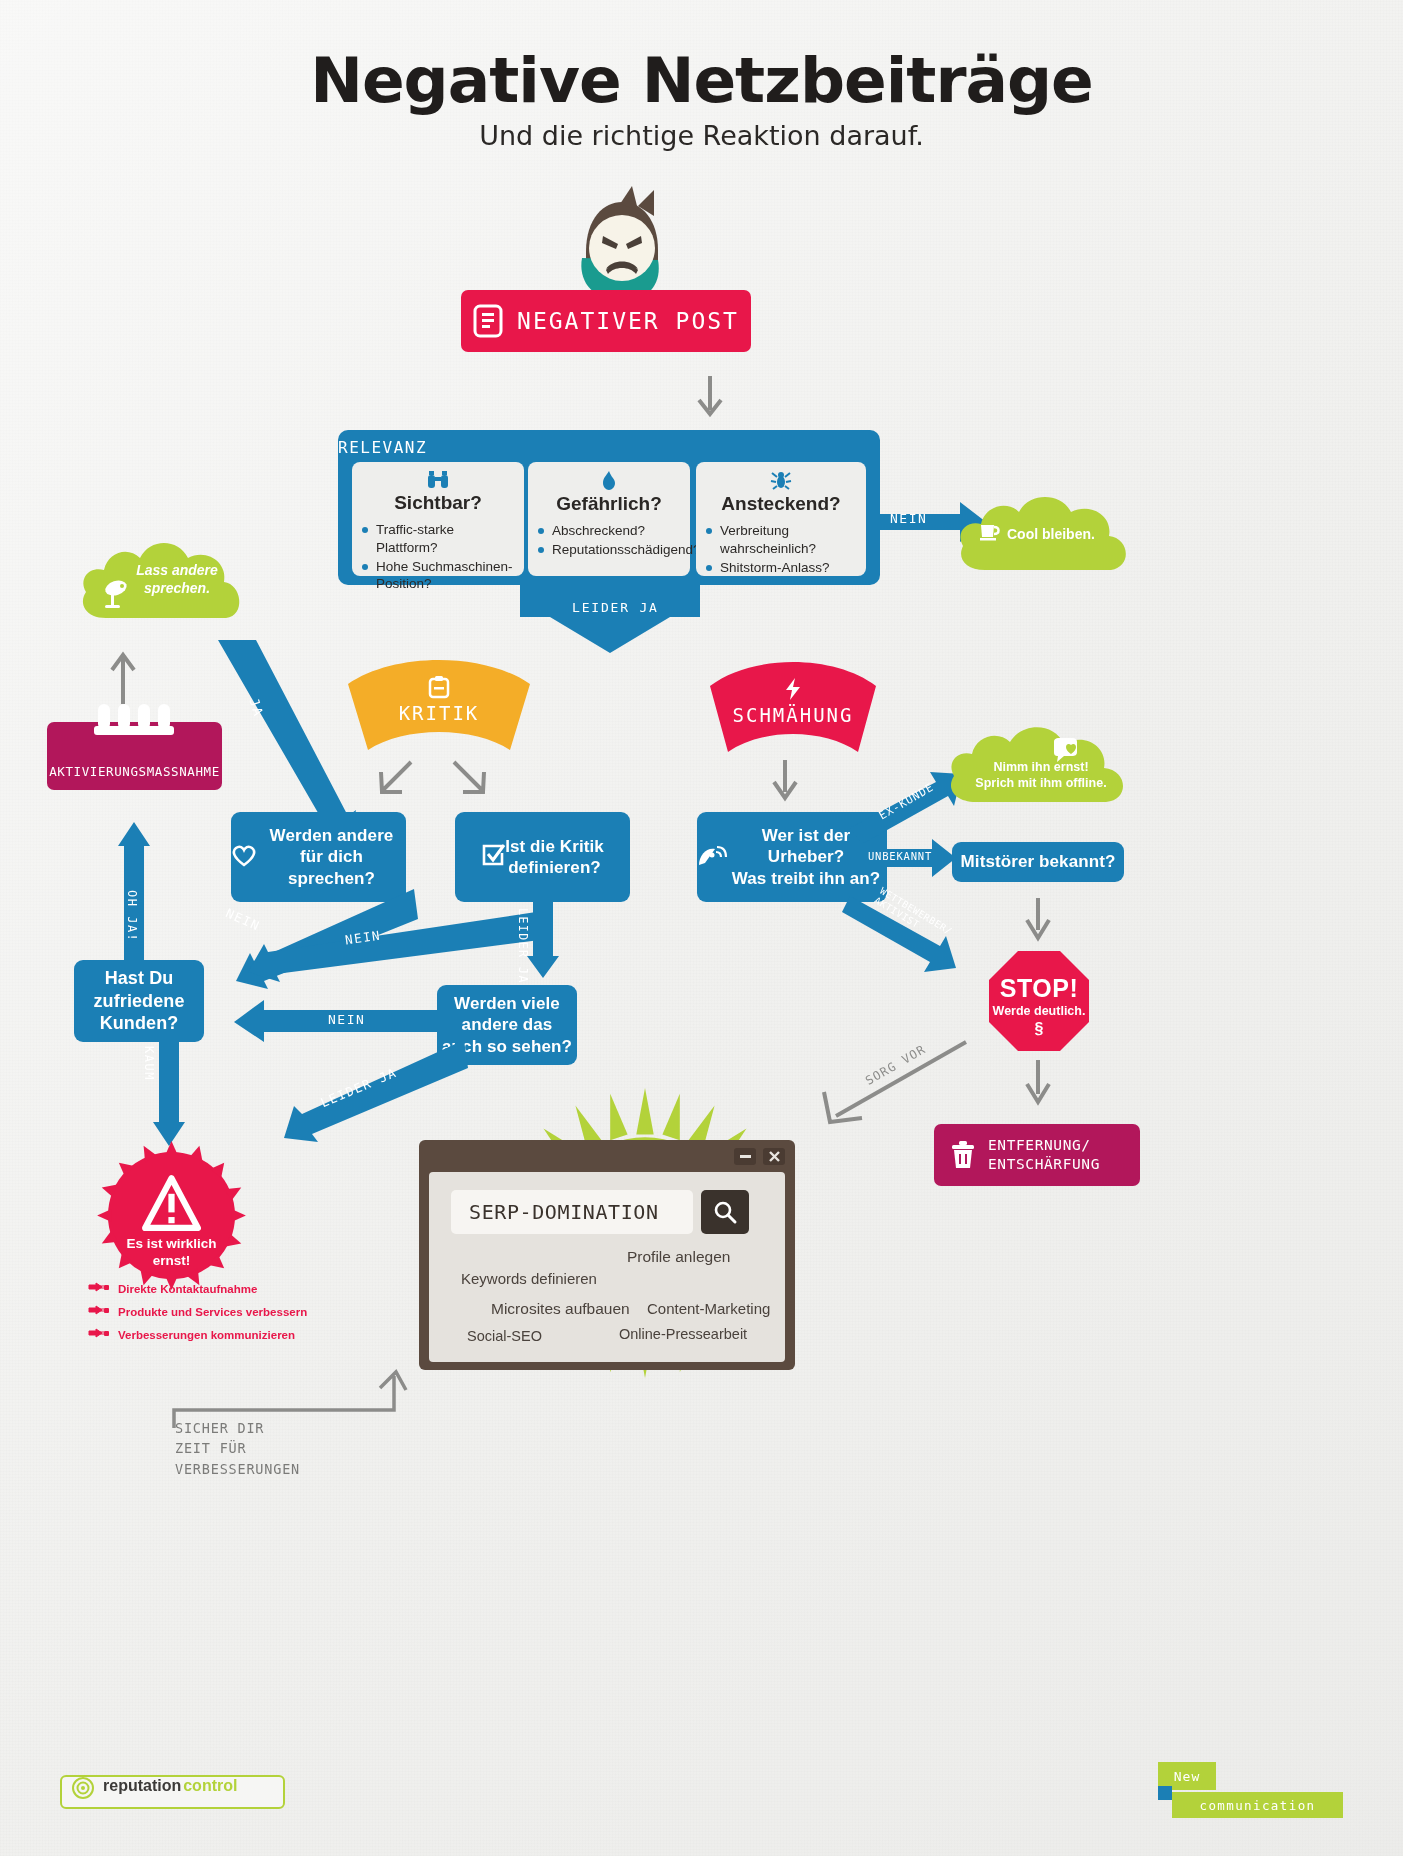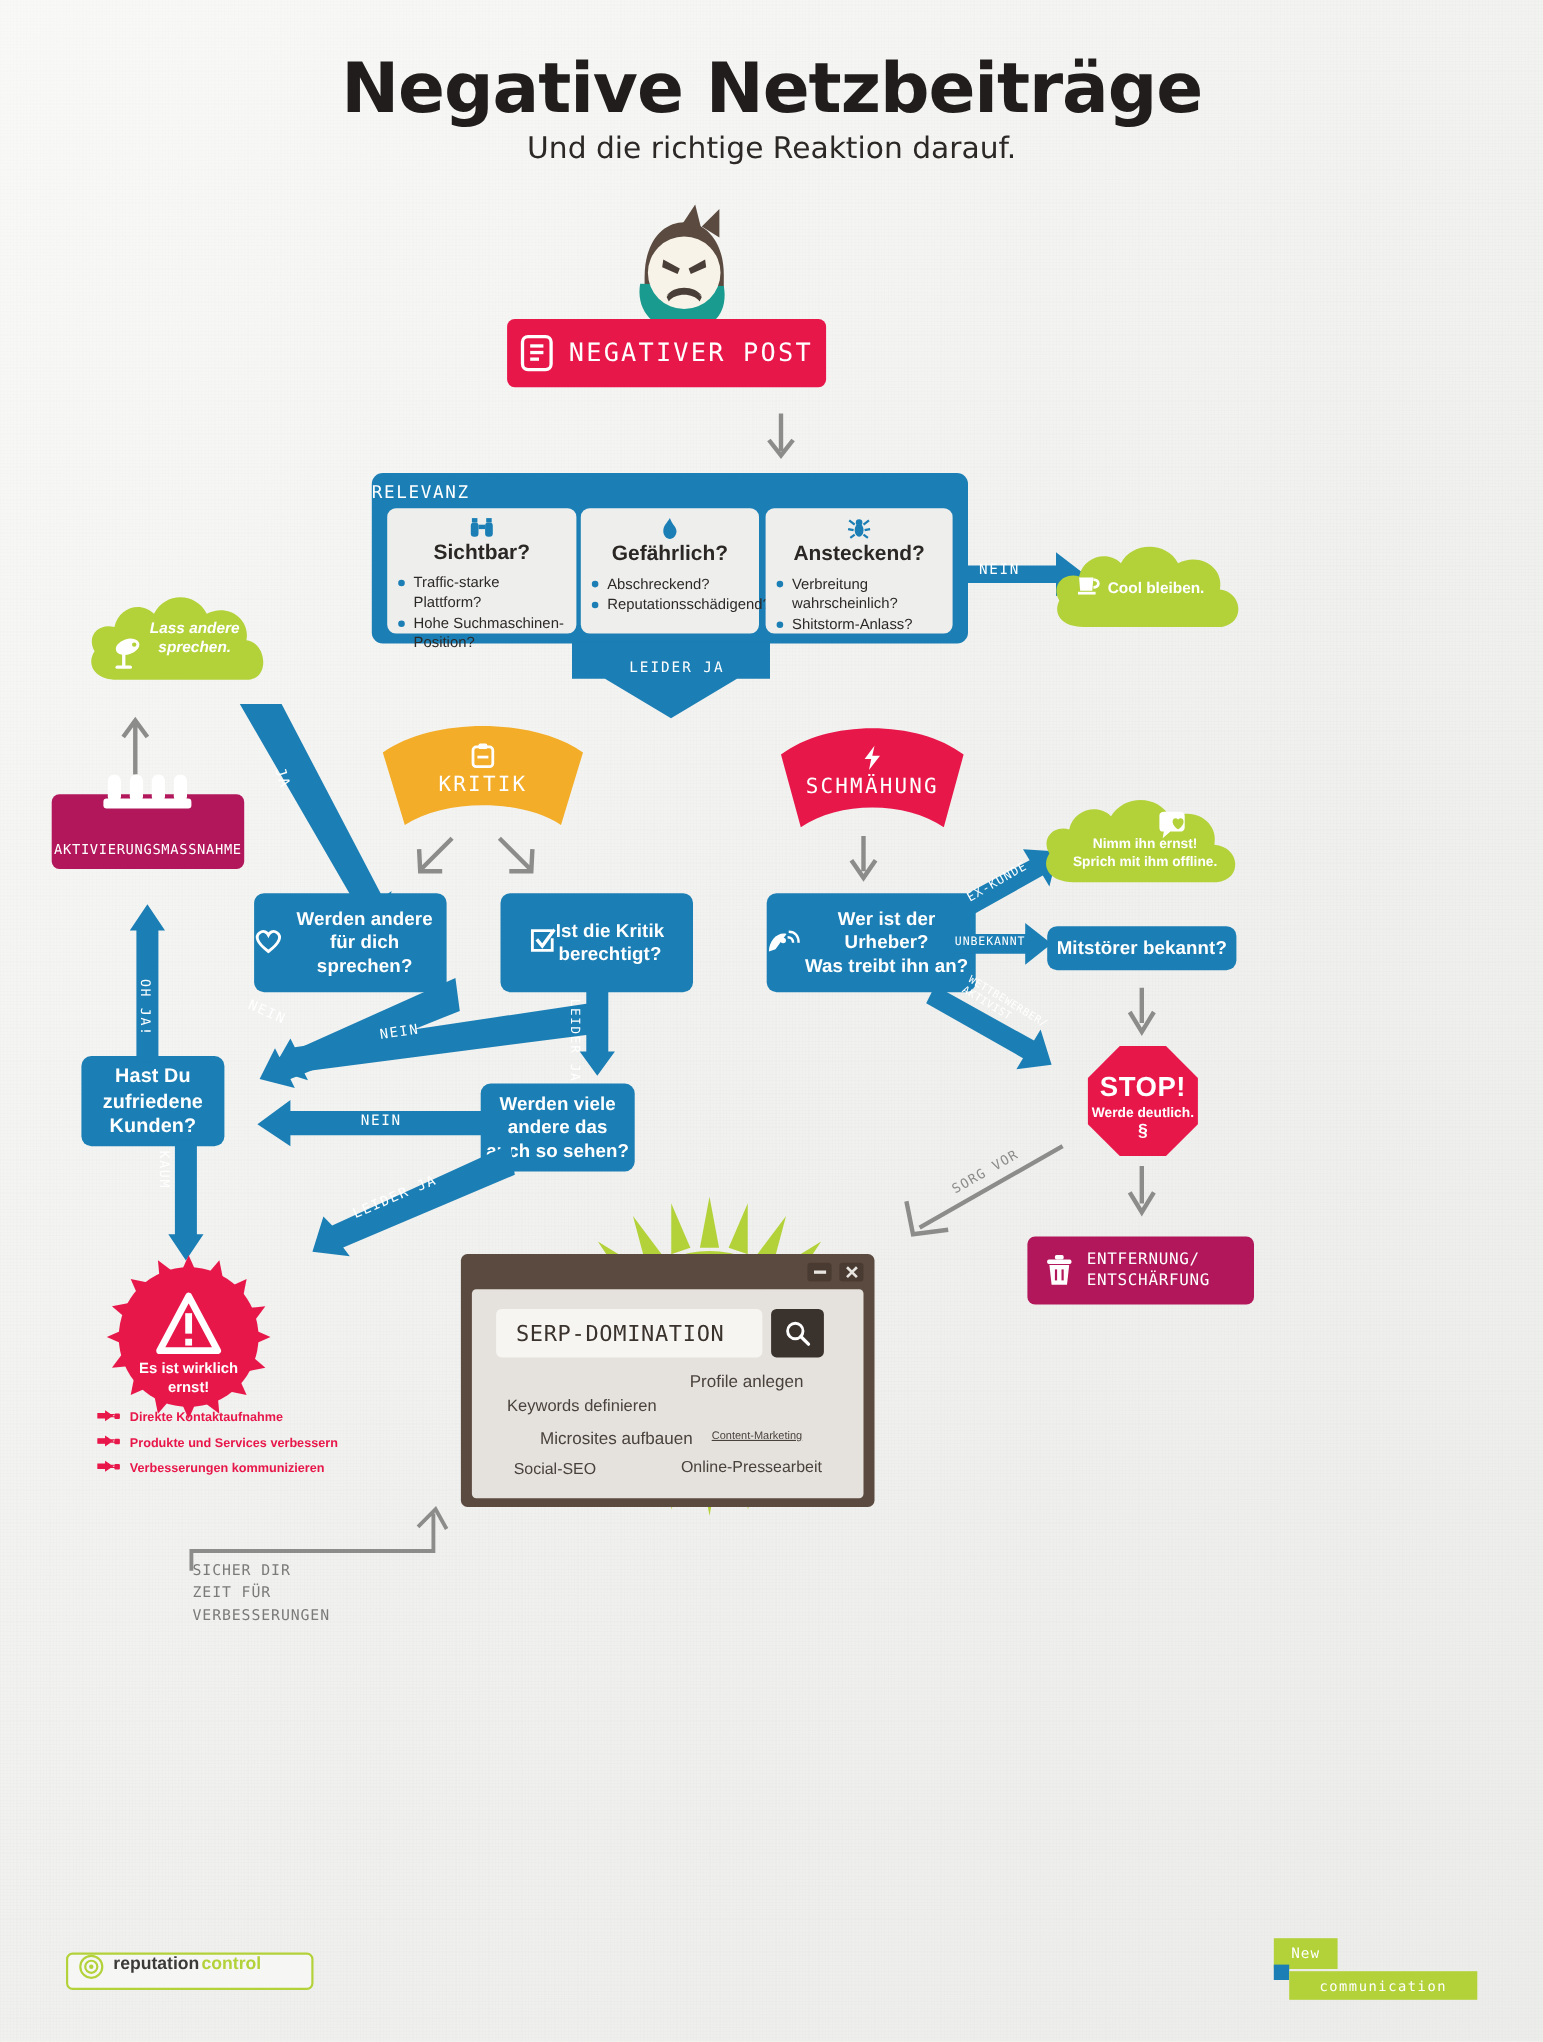--- a/index.html
+++ b/index.html
@@ -298,21 +298,21 @@
 
   <div class="abs rbox" style="top:812px;left:455px;width:175px;height:90px;">
     <span style="margin-bottom:4px;">
       <svg width="24" height="24" viewBox="0 0 24 24">
         <path d="M21 3 L3 3 L3 21 L21 21 L21 10" fill="none" stroke="#fff" stroke-width="2.6"></path>
         <path d="M7 11 L12 17 L23 2" fill="none" stroke="#fff" stroke-width="3"></path>
       </svg>
     </span>
     <div class="qbox-text">
       <div>Ist die Kritik</div>
-      <div>berechtigt?</div>
+      <div>definieren?</div>
     </div>
   </div>
 
   <div class="abs rbox" style="top:812px;left:697px;width:190px;height:90px;">
     <span style="margin-bottom:4px;">
       <svg width="28" height="24" viewBox="0 0 28 24">
         <path d="M2 22 C2 12 10 4 18 6 L8 20 Z" fill="#fff"></path>
         <circle cx="15" cy="12" r="2.5" fill="#fff"></circle>
         <path d="M19 9 C22 9 24 11 24 14 M20 4 C26 4 29 8 29 14" stroke="#fff" stroke-width="2.2" fill="none"></path>
       </svg>
@@ -594,21 +594,21 @@
             <circle cx="9" cy="9" r="7" fill="none" stroke="#fff" stroke-width="2.6"></circle>
             <path d="M14 14 L21 21" stroke="#fff" stroke-width="3" stroke-linecap="round"></path>
           </svg>
         </span>
       </div>
 
       <div class="abs" style="top:76px;left:0;width:100%;height:100px;">
         <span class="abs" style="top:22px;left:32px;font-size:15px;color:#4a423c;">Keywords definieren</span>
         <span class="abs" style="top:0px;left:198px;font-size:15.5px;color:#4a423c;">Profile anlegen</span>
         <span class="abs" style="top:52px;left:62px;font-size:15.5px;color:#4a423c;">Microsites aufbauen</span>
-        <span class="abs" style="top:52px;left:218px;font-size:10px;color:#4a423c;text-decoration:underline;">Content-Marketing</span>
+        <span class="abs" style="top:52px;left:218px;font-size:15px;color:#4a423c;">Content-Marketing</span>
         <span class="abs" style="top:80px;left:38px;font-size:14.5px;color:#4a423c;">Social-SEO</span>
         <span class="abs" style="top:78px;left:190px;font-size:14.5px;color:#4a423c;">Online-Pressearbeit</span>
       </div>
     </div>
   </div>
 
   <div class="abs" style="top:1352px;left:172px;">
     <svg width="235" height="78" viewBox="0 0 235 78">
       <path d="M2 76 L2 58 L222 58 L222 24 M208 36 L224 20 L234 38" stroke="#8c8c8a" stroke-width="3.5" fill="none"></path>
     </svg>

